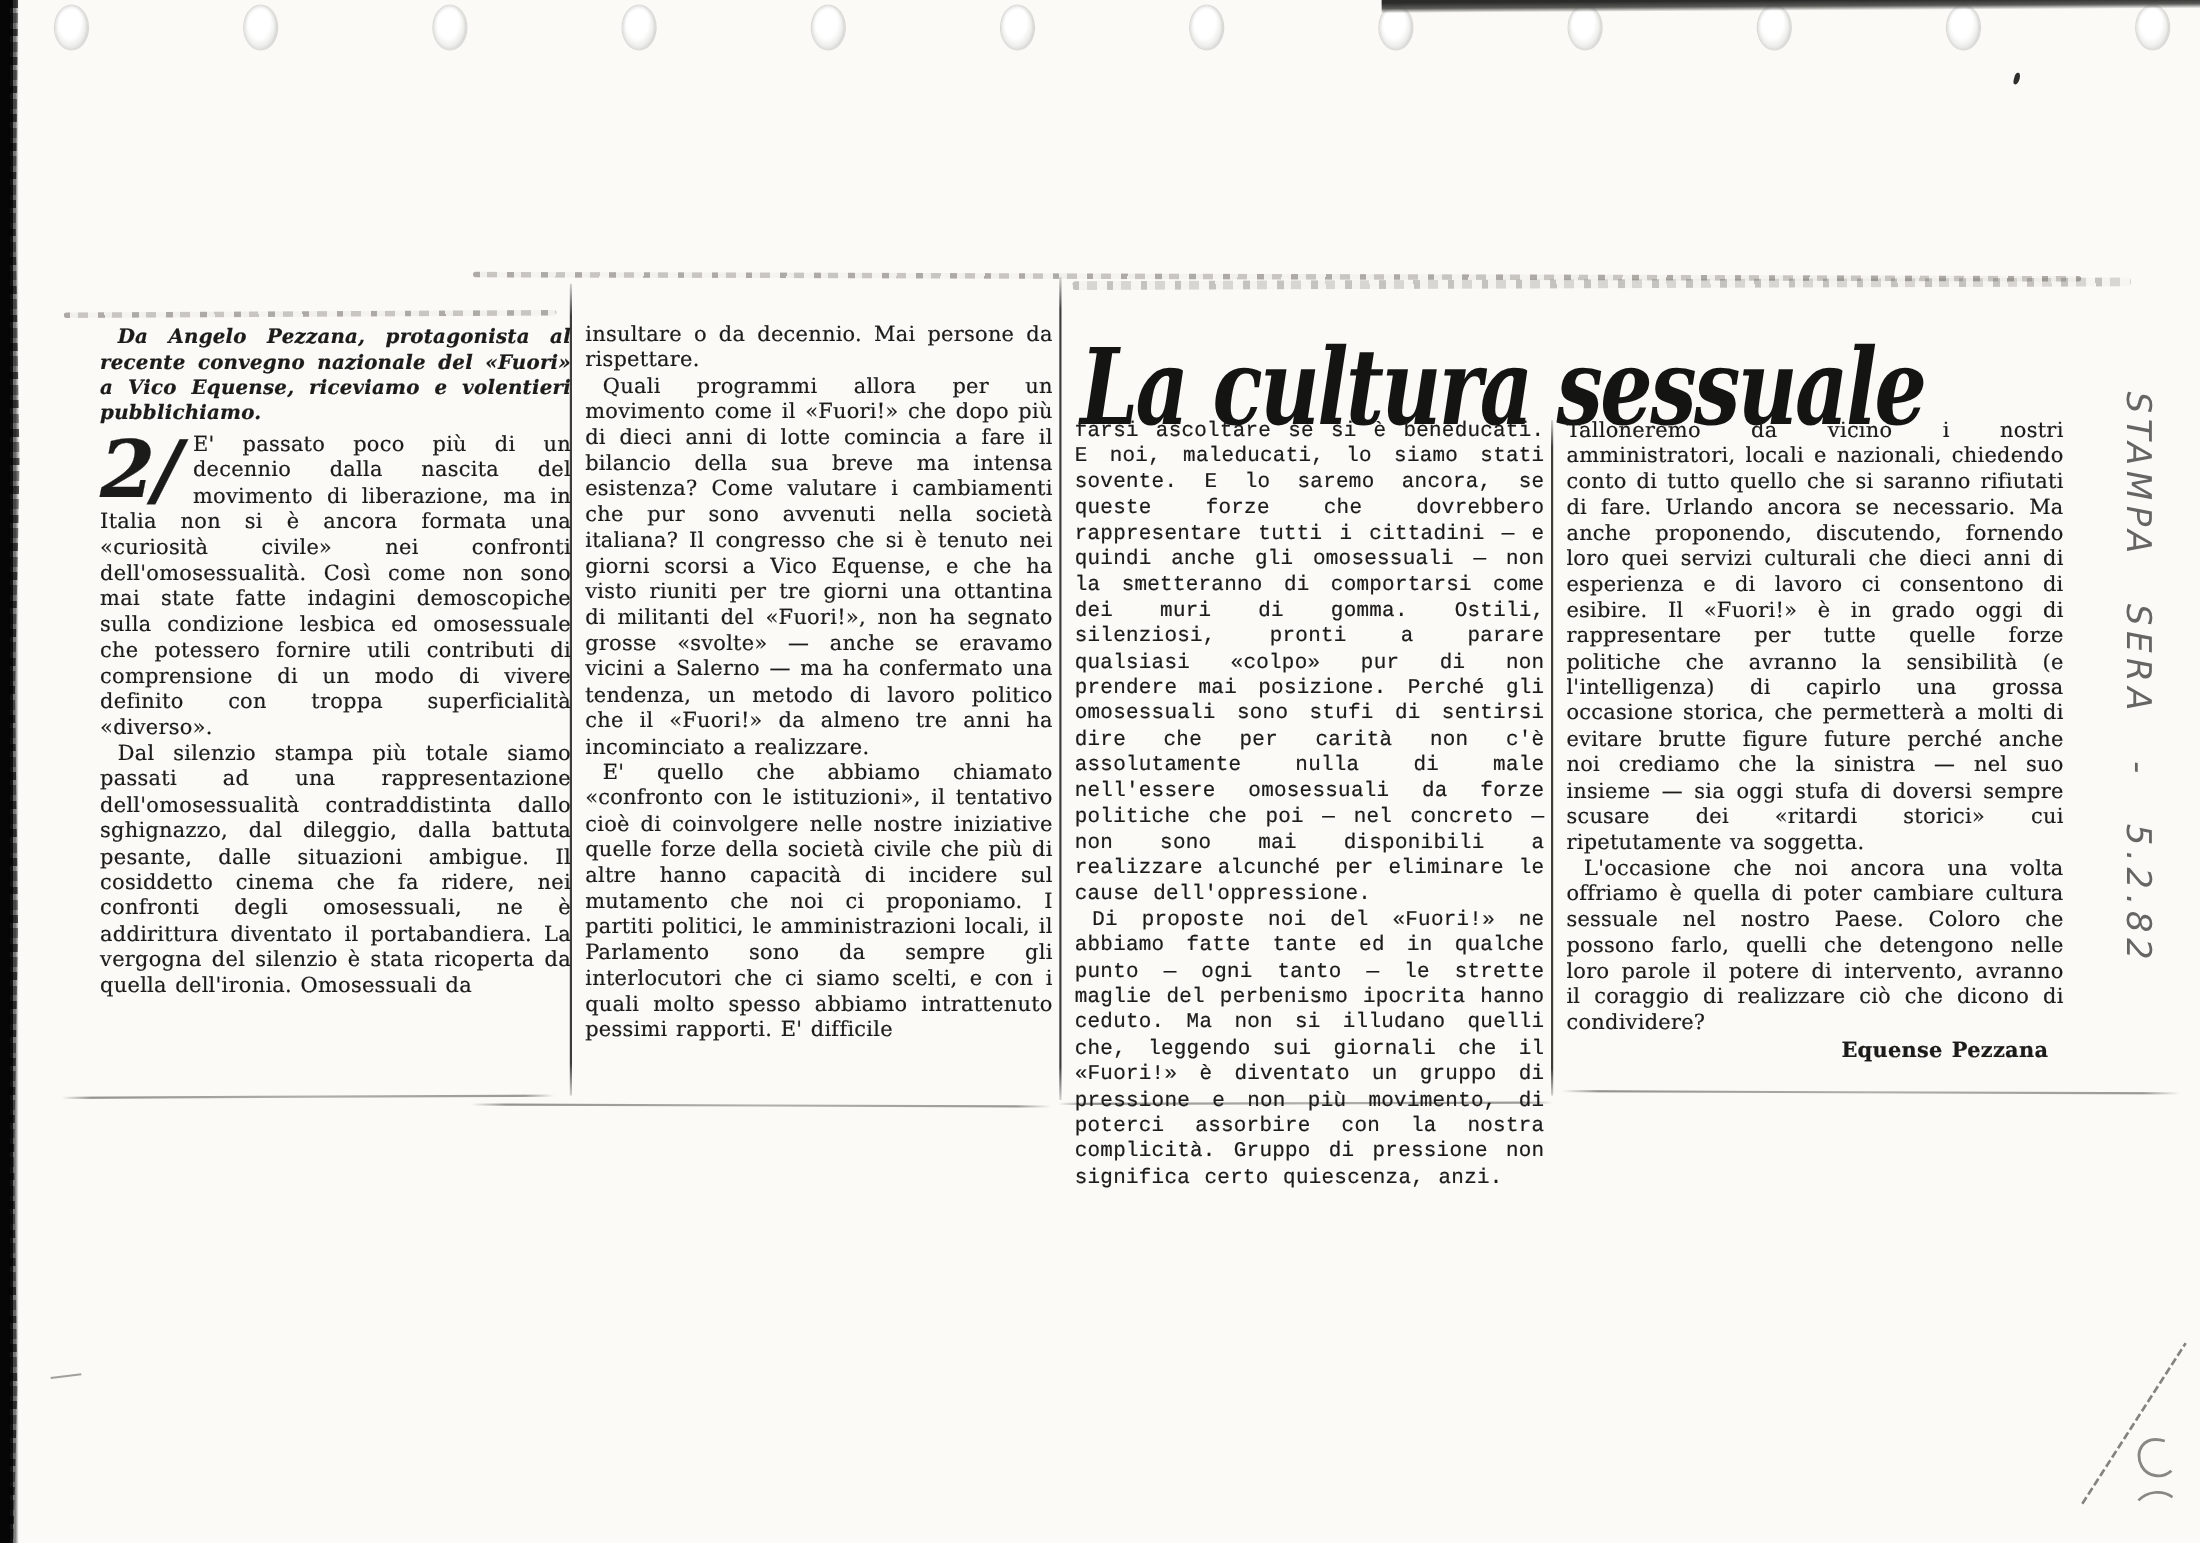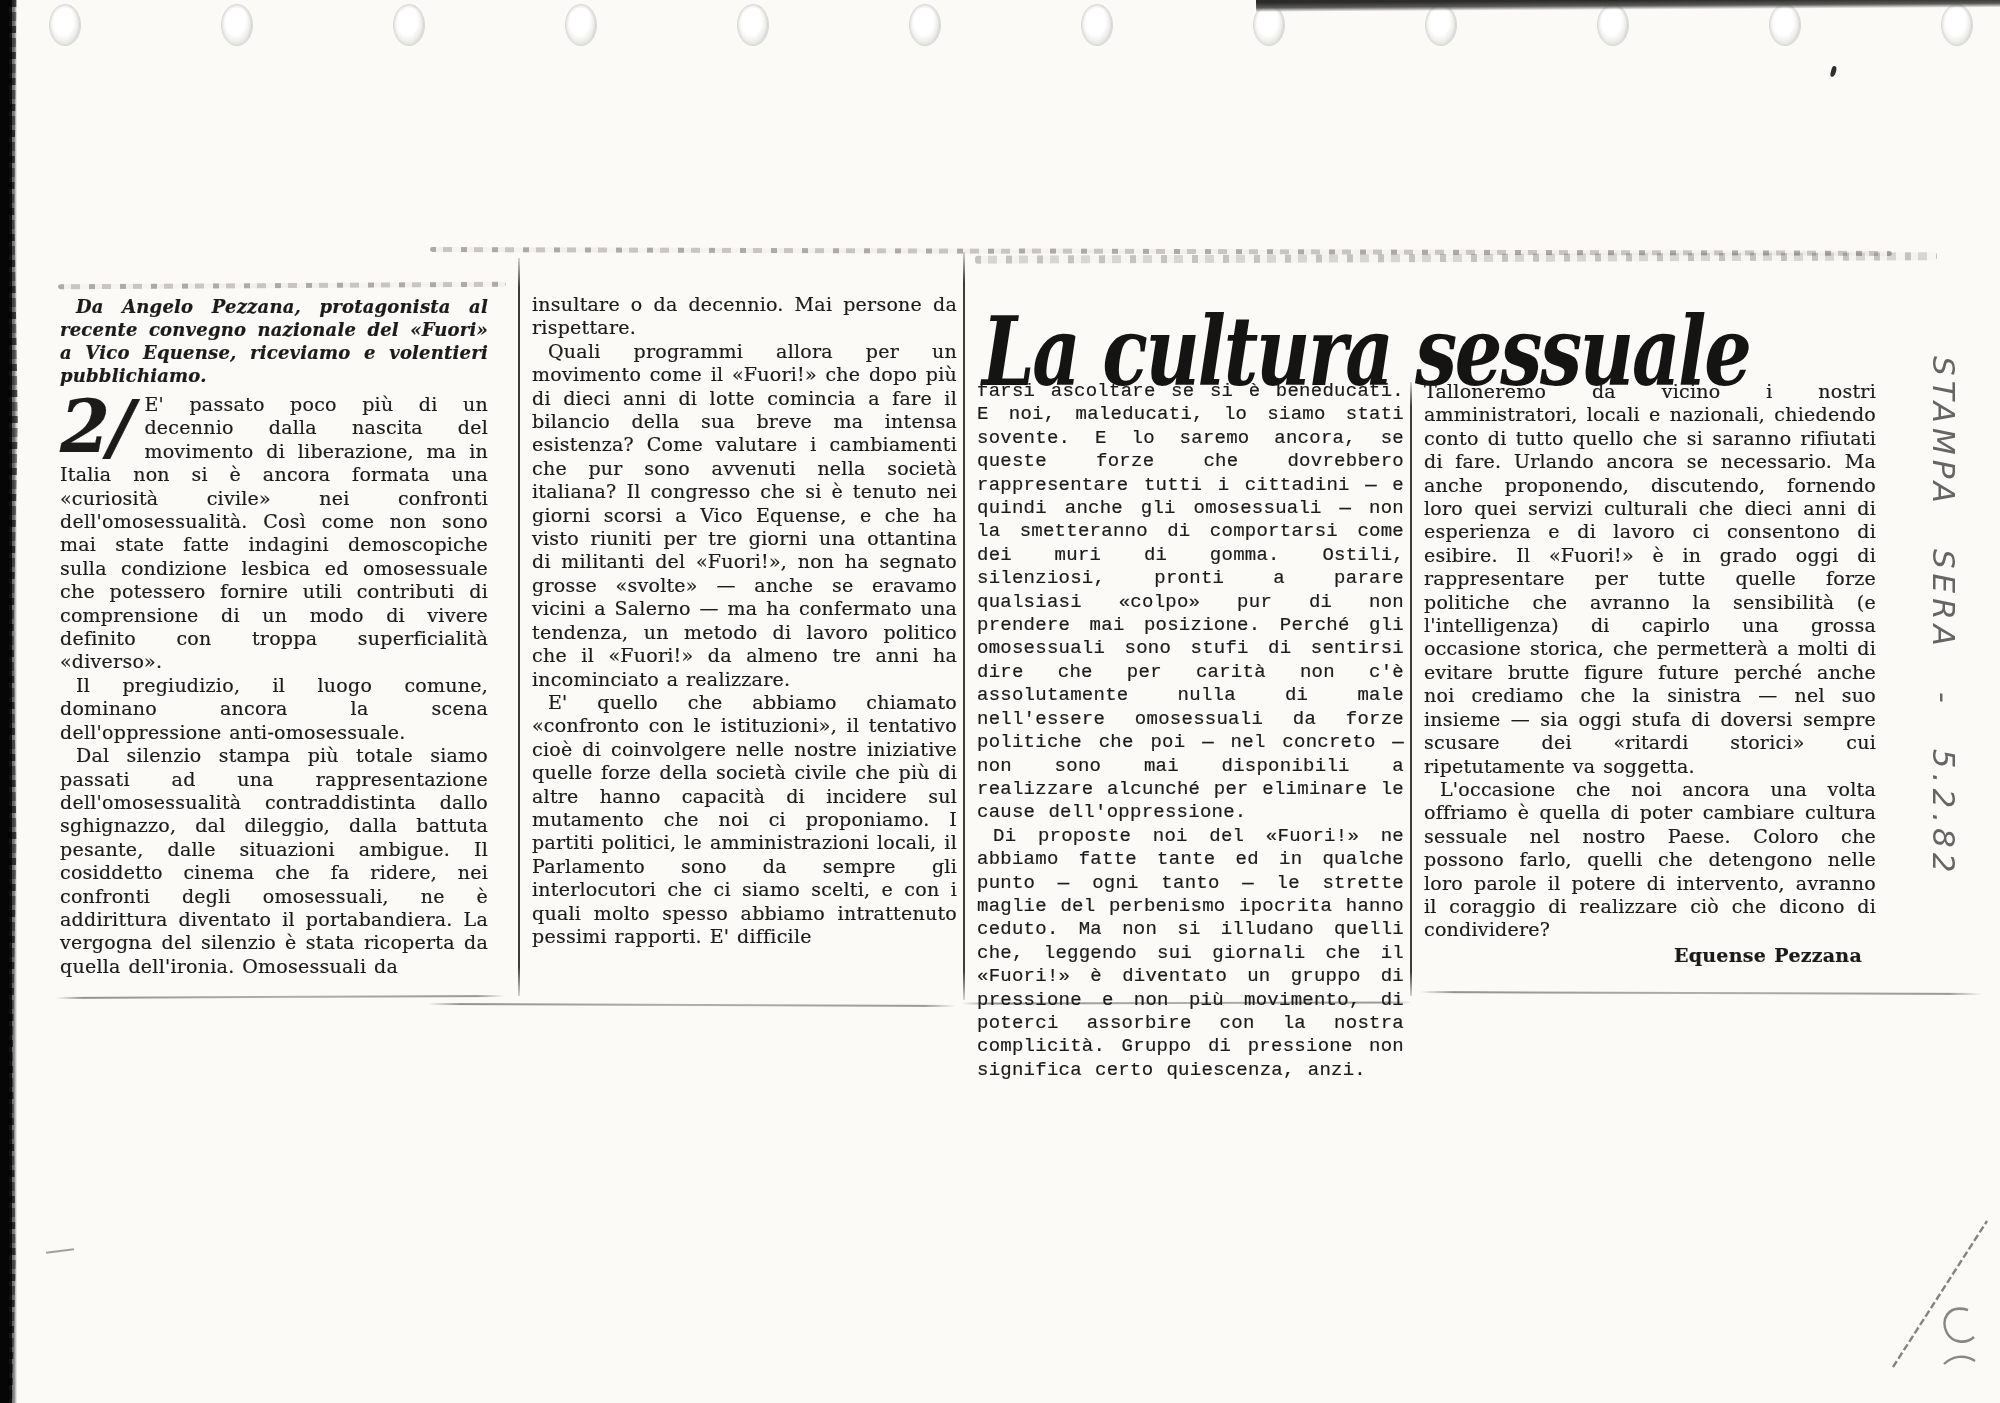--- a/index.html
+++ b/index.html
@@ -61,21 +61,21 @@
   .rule-c4{left:1420px;top:992px;width:562px;transform:rotate(.2deg);}
   .divider{position:absolute;width:2px;background:linear-gradient(to bottom,rgba(60,60,58,.2),#3c3c3a 4%,#3c3c3a 96%,rgba(60,60,58,.2));}
   .div-1{left:518px;top:258px;height:738px;}
   .div-2{left:963px;top:252px;height:748px;}
   .div-3{left:1410px;top:382px;height:614px;}
   
   .col{position:absolute;text-align:justify;font-size:19px;line-height:23.4px;
        letter-spacing:.25px;word-spacing:1.5px;-webkit-text-stroke:.2px #1b1b19;}
   .col p{margin:0;}
   .col p.indent{text-indent:16px;}
-  .col1{left:60px;top:295px;width:428px;}
+  .col1{left:91px;top:295px;width:428px;}
   .col2{left:532px;top:293px;width:425px;}
   .col3{left:977px;top:380px;width:427px;font-family:Liberation Mono, monospace;}
   .col4{left:1424px;top:380px;width:452px;}
   .kicker{
     font-style:italic;font-weight:bold;font-size:18px;line-height:23px;
     text-indent:16px;margin:0 0 6px 0 !important;letter-spacing:.2px;
   }
   .dropcap{
     float:left;font-size:72px;line-height:60px;font-weight:bold;
     padding:4px 12px 0 0;font-style:italic;letter-spacing:-2px;
@@ -135,21 +135,20 @@
   <div class="bottom-rule rule-c3"></div>
   <div class="bottom-rule rule-c4"></div>
 
   <div class="headline">La cultura sessuale</div>
 
   <div class="col col1">
     <p class="kicker">Da Angelo Pezzana, protagonista al recente convegno nazionale del «Fuori» a Vico Equense, riceviamo e volentieri pubblichiamo.</p>
     <p>
       <span class="dropcap">2/</span><span>E' passato poco più di un decennio dalla nascita del movimento di liberazione, ma in Italia non si è ancora formata una «curiosità civile» nei confronti dell'omosessualità. Così come non sono mai state fatte indagini demoscopiche sulla condizione lesbica ed omosessuale che potessero fornire utili contributi di comprensione di un modo di vivere definito con troppa superficialità «diverso».</span>
     </p>
-    <p class="indent">Il pregiudizio, il luogo comune, dominano ancora la scena dell'oppressione anti-omosessuale.</p>
     <p class="indent">Dal silenzio stampa più totale siamo passati ad una rappresentazione dell'omosessualità contraddistinta dallo sghignazzo, dal dileggio, dalla battuta pesante, dalle situazioni ambigue. Il cosiddetto cinema che fa ridere, nei confronti degli omosessuali, ne è addirittura diventato il portabandiera. La vergogna del silenzio è stata ricoperta da quella dell'ironia. Omosessuali da</p>
   </div>
 
   <div class="col col2">
     <p>insultare o da decennio. Mai persone da rispettare.</p>
     <p class="indent">Quali programmi allora per un movimento come il «Fuori!» che dopo più di dieci anni di lotte comincia a fare il bilancio della sua breve ma intensa esistenza? Come valutare i cambiamenti che pur sono avvenuti nella società italiana? Il congresso che si è tenuto nei giorni scorsi a Vico Equense, e che ha visto riuniti per tre giorni una ottantina di militanti del «Fuori!», non ha segnato grosse «svolte» — anche se eravamo vicini a Salerno — ma ha confermato una tendenza, un metodo di lavoro politico che il «Fuori!» da almeno tre anni ha incominciato a realizzare.</p>
     <p class="indent">E' quello che abbiamo chiamato «confronto con le istituzioni», il tentativo cioè di coinvolgere nelle nostre iniziative quelle forze della società civile che più di altre hanno capacità di incidere sul mutamento che noi ci proponiamo. I partiti politici, le amministrazioni locali, il Parlamento sono da sempre gli interlocutori che ci siamo scelti, e con i quali molto spesso abbiamo intrattenuto pessimi rapporti. E' difficile</p>
   </div>
 
   <div class="col col3">

